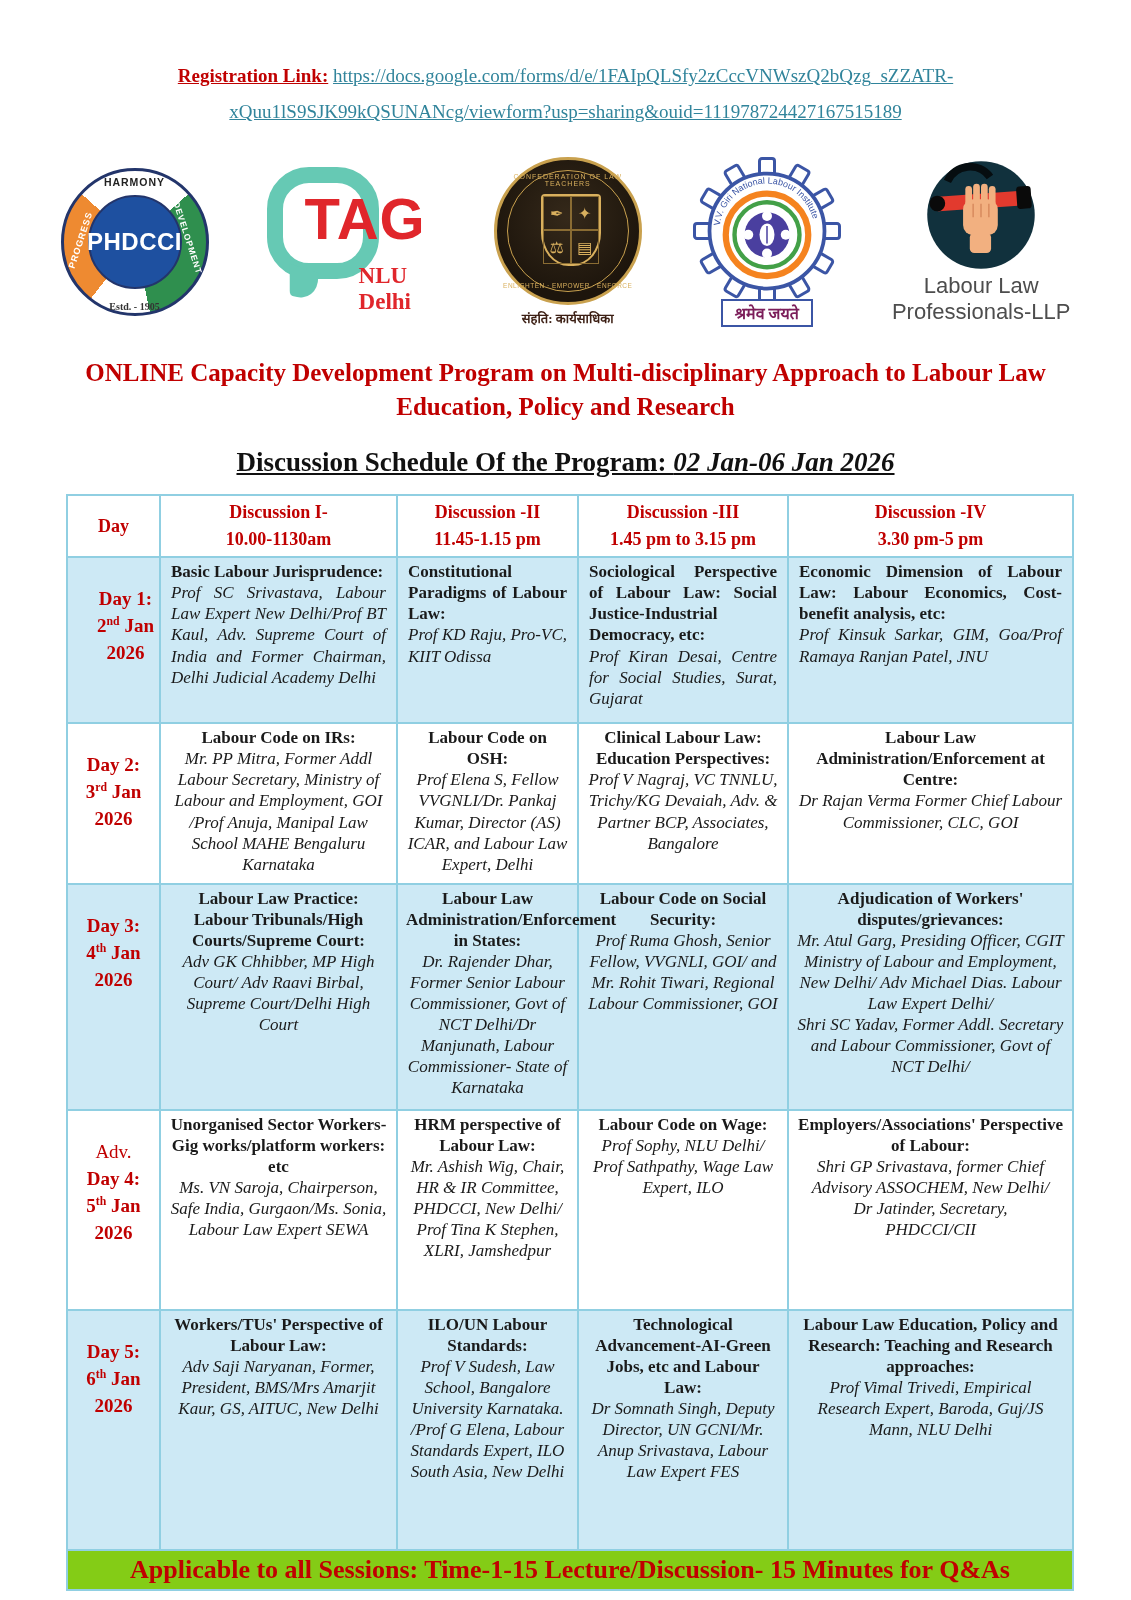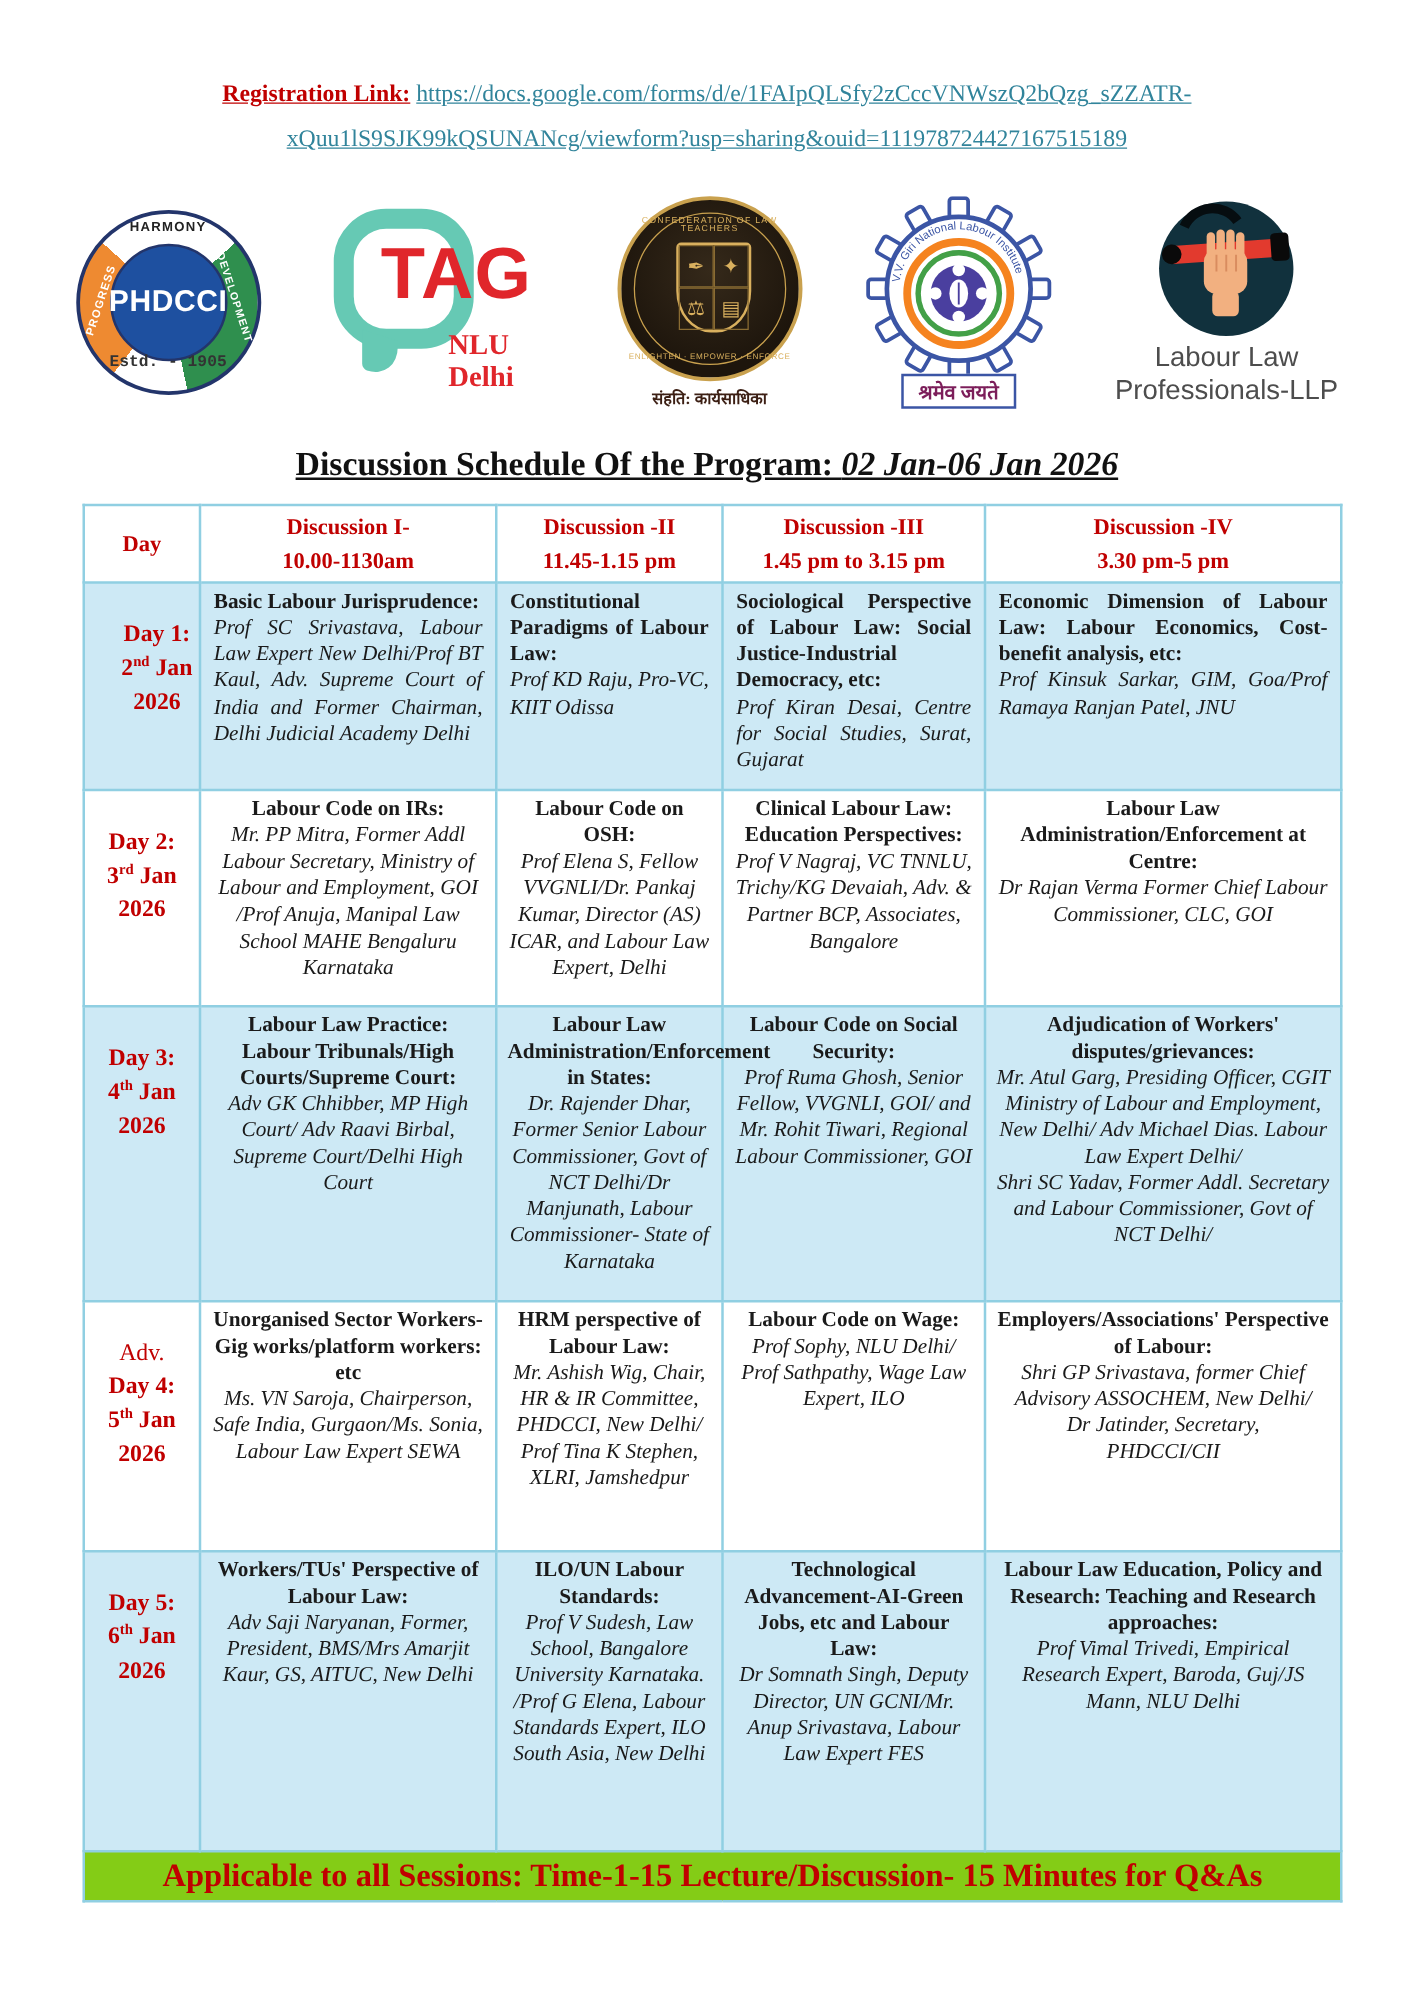--- a/index.html
+++ b/index.html
@@ -14,21 +14,21 @@
   
   .logos { width:1010px; margin:22px auto 0; display:flex; justify-content:space-between; align-items:center; height:180px; }
   .logo-item { display:flex; flex-direction:column; align-items:center; }
 
   
   .phdcci { width:148px; height:148px; border-radius:50%; position:relative; border:3px solid #23356b;
     background:conic-gradient(#ffffff 0 48deg, #2f8f4e 48deg 168deg, #ffffff 168deg 218deg, #ee8a31 218deg 312deg, #ffffff 312deg 360deg); }
   .phdcci-inner { position:absolute; left:24px; top:24px; width:94px; height:94px; border-radius:50%; background:#1e50a0; border:2px solid #23356b;
     display:flex; align-items:center; justify-content:center; color:#fff; font-weight:bold; font-size:24px; letter-spacing:0.5px; font-family:"Liberation Sans",sans-serif; }
   .phdcci-top { position:absolute; top:5px; left:0; right:0; text-align:center; font-size:10.5px; font-weight:bold; color:#222; letter-spacing:1px; font-family:"Liberation Sans",sans-serif;}
-  .phdcci-bottom { position:absolute; bottom:16px; left:0; right:0; text-align:center; font-size:13px; font-weight:bold; color:#333; font-family:Liberation Mono, monospace;}
+  .phdcci-bottom { position:absolute; bottom:1px; left:0; right:0; text-align:center; font-size:10px; font-weight:bold; color:#333; font-family:Liberation Serif, serif;}
   .phdcci-left { position:absolute; left:-13px; top:64px; transform:rotate(-72deg); font-size:9px; font-weight:bold; color:#fff; letter-spacing:1px; font-family:"Liberation Sans",sans-serif;}
   .phdcci-right { position:absolute; right:-20px; top:62px; transform:rotate(72deg); font-size:8.5px; font-weight:bold; color:#fff; letter-spacing:1px; font-family:"Liberation Sans",sans-serif;}
 
   
   .tagbox { position:relative; width:185px; height:158px; }
   .tag-bubble { position:absolute; left:8px; top:4px; width:112px; height:112px; border:16px solid #66c9b4; border-radius:42px; background:#fff; }
   .tag-tail { position:absolute; left:30px; top:106px; width:30px; height:30px; background:#66c9b4; transform:rotate(18deg) skew(18deg); border-radius:0 0 26px 4px; }
   .tag-word { position:absolute; left:46px; top:22px; font-family:"Liberation Sans",sans-serif; font-weight:bold; font-size:58px; color:#e0262b; letter-spacing:1px; }
   .tag-sub { position:absolute; left:100px; top:100px; font-weight:bold; font-size:23px; color:#e0262b; }
 
@@ -58,21 +58,21 @@
   
   table.sched { border-collapse:collapse; margin:16px 0 0 66px; width:1006px; table-layout:fixed; }
   table.sched th, table.sched td { border:2px solid #90CFE2; vertical-align:top; }
   tr.hdr-row th { background:#fff; color:#C00000; font-weight:bold; font-size:18px; line-height:1.5; padding:3px 2px; height:48px; vertical-align:middle; }
   tr.blue td { background:#CDE9F5; }
   tr.white td { background:#ffffff; }
   td.day-cell { text-align:center; color:#C00000; font-weight:bold; font-size:19px; line-height:1.42; padding-top:28px; }
   td.day-cell .adv { font-weight:normal; min-height:0; }
   td.day-cell .adv:empty { display:none; }
   sup { font-size:0.62em; vertical-align:super; }
-  td.session { padding:3px 8px 20px; font-size:17px; }
+  td.session { padding:3px 8px 8px; font-size:17px; }
   .s-title { font-weight:bold; line-height:1.24; text-align:center; }
   .s-speakers { font-style:italic; line-height:1.24; text-align:center; white-space:pre-line; }
   tr.r0 .s-title, tr.r0 .s-speakers { text-align:justify; }
   tr.r0 td.session { padding:3px 10px 4px; }
   tr.r0 td { height:166px;padding-left:24px; }
   tr.r1 td { height:143px; }
   tr.r2 td { height:226px; }
   tr.r3 td { height:200px; }
   tr.r4 td { height:240px; }
   tr.foot-row td { background:#84cc16; text-align:center; color:#C00000; font-weight:bold; font-size:26px; padding:4px 2px; vertical-align:middle; }
@@ -179,20 +179,21 @@
         <line x1="43" y1="40" x2="43" y2="52" stroke="#d98c5f" stroke-width="1.4"></line>
         <line x1="50" y1="40" x2="50" y2="52" stroke="#d98c5f" stroke-width="1.4"></line>
         <line x1="57" y1="40" x2="57" y2="52" stroke="#d98c5f" stroke-width="1.4"></line>
       </svg>
       <div class="llp-text">Labour Law
 Professionals-LLP</div>
     </div>
 
   </div>
 
+  <div class="main-title">ONLINE Capacity Development Program on Multi-disciplinary Approach to Labour Law Education, Policy and Research</div>
 
   <div class="sched-heading">
     <span class="u">
       <span>Discussion Schedule Of the Program: </span><span class="sched-dates">02 Jan-06 Jan 2026</span>
     </span>
   </div>
 
   <table class="sched">
     <colgroup>
       <col style="width:93px">

